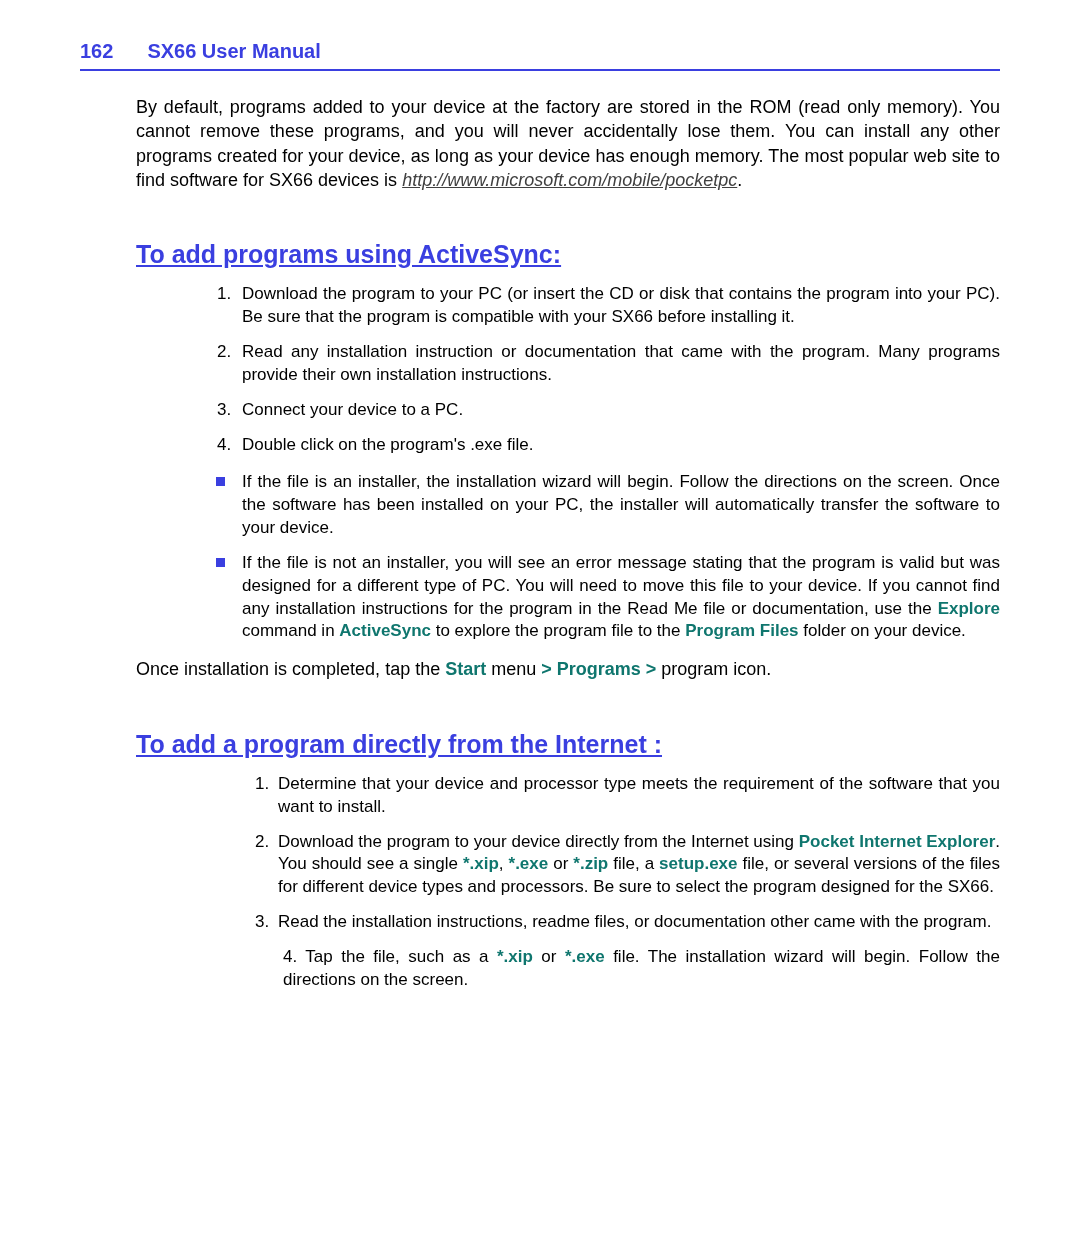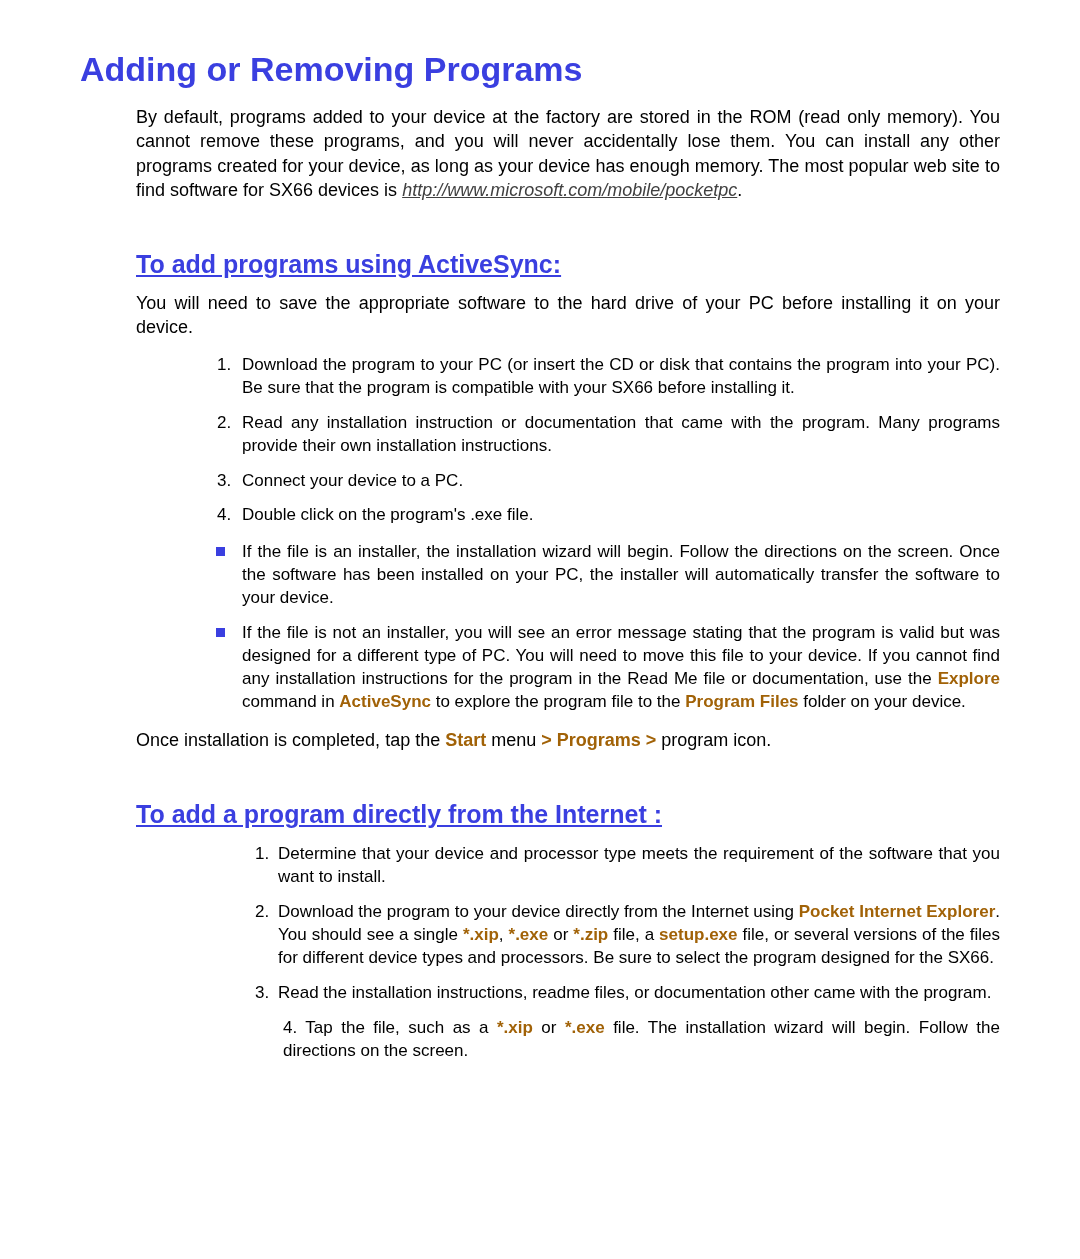--- a/index.html
+++ b/index.html
@@ -54,21 +54,21 @@
   .intro { margin-left: 56px; }
   .body-text { margin-left: 56px; }
   .closing { margin-top: 14px; }
   .link {
     color: #404040;
     font-weight: normal;
     font-style: italic;
     text-decoration: underline;
   }
   .hl {
-    color: #a16207;
+    color: #0f766e;
     font-weight: bold;
   }
   ol, ul {
     margin: 14px 0 0 0;
     padding: 0 0 0 156px;
   }
   ol > li, ul > li {
     font-size: 17px;
     line-height: 1.35;
     text-align: justify;
@@ -104,30 +104,32 @@
     text-align: justify;
     margin: 0 0 10px 203px;
   }
   h2.second { margin-left: 56px; text-decoration: underline; }
 </style>
 </head>
 <body>
 
 <div class="page">
 
+  <div class="header-bar">
+    <span class="page-number">162</span>
+    <span class="manual-title">SX66 User Manual</span>
+  </div>
 
-  <h1>Adding or Removing Programs</h1>
 
   <p class="intro">
     <span>By default, programs added to your device at the factory are stored in the ROM (read only memory). You cannot remove these programs, and you will never accidentally lose them. You can install any other programs created for your device, as long as your device has enough memory. The most popular web site to find software for SX66 devices is </span><a class="link">http://www.microsoft.com/mobile/pocketpc</a><span>.</span>
   </p>
 
   <h2 class="second">To add programs using ActiveSync:</h2>
 
-  <p class="body-text">You will need to save the appropriate software to the hard drive of your PC before installing it on your device.</p>
 
   <ol>
     <li>Download the program to your PC (or insert the CD or disk that contains the program into your PC). Be sure that the program is compatible with your SX66 before installing it.</li>
     <li>Read any installation instruction or documentation that came with the program. Many programs  provide their own installation instructions.</li>
     <li>Connect your device to a PC.</li>
     <li>Double click on the program's .exe file.</li>
   </ol>
 
   <ul class="square">
     <li>If the file is an installer, the installation wizard will begin. Follow the directions on the screen. Once the software has been installed on your PC, the installer will automatically transfer the software to your device.</li>

